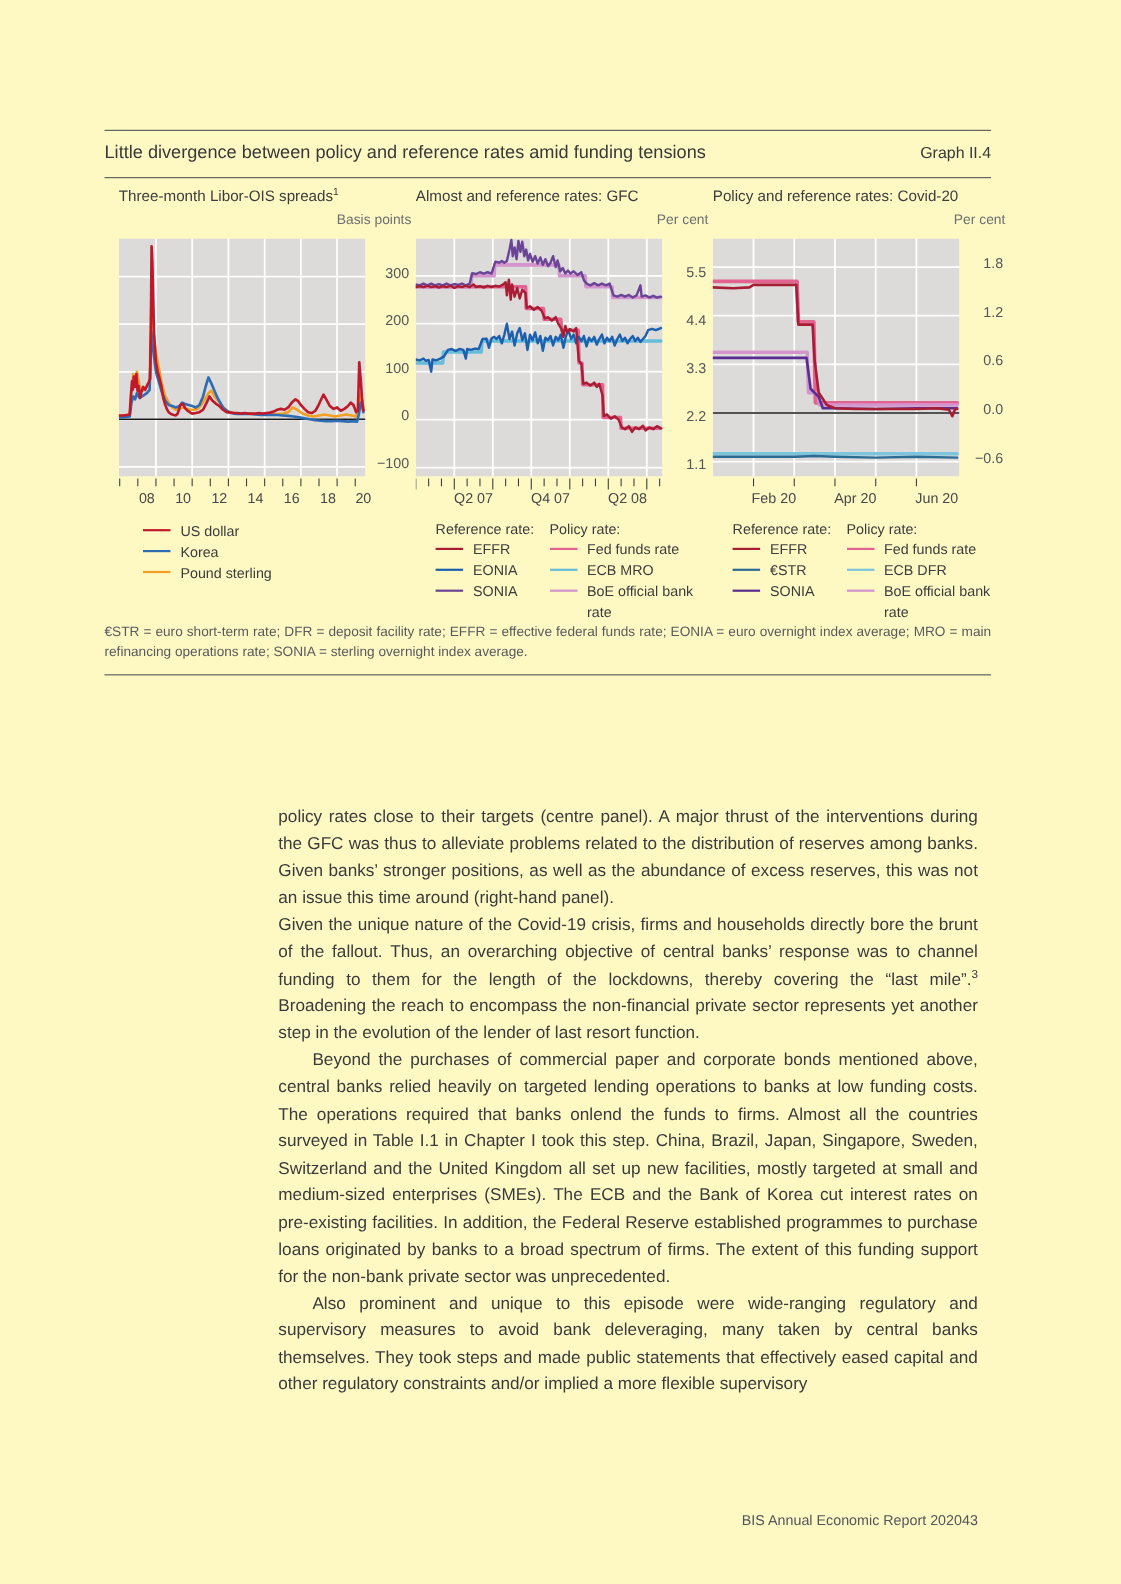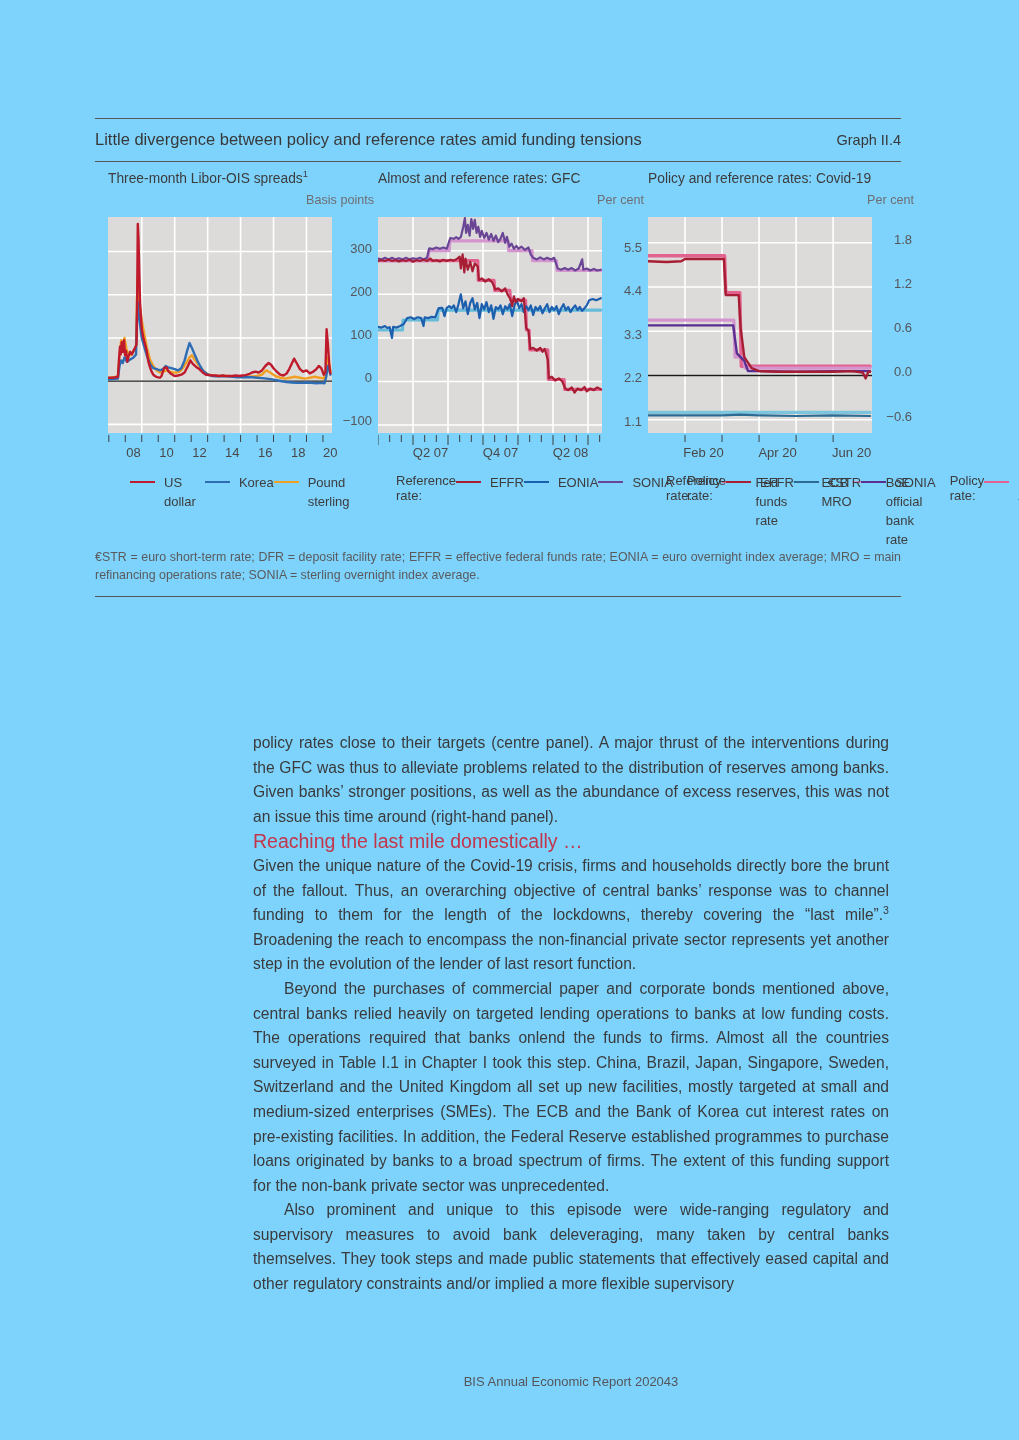--- a/index.html
+++ b/index.html
@@ -1,49 +1,49 @@
 <!DOCTYPE html>
 <html><head>
 <meta charset="utf-8">
 <style>
   html,body{margin:0;padding:0;background:#ffffff;}
-  .page{position:relative;width:1019px;height:1440px;background:#7dd3fc;
+  .page{position:relative;width:1019px;height:1440px;background:#fef9c3;
         font-family:"Liberation Sans", sans-serif;color:#3d3d3f;overflow:hidden;}
   .graph-block{position:absolute;left:95px;top:118px;width:806px;}
   .rule{border:0;border-top:1.6px solid #55555a;margin:0;}
   .rule.thin{border-top-width:1px;}
   .graph-title-row{display:flex;justify-content:space-between;align-items:baseline;
         padding:11px 0 12px 0;}
   .graph-title{font-size:16.5px;color:#38383a;}
   .graph-label{font-size:14.5px;color:#38383a;}
   .panels-row{display:flex;gap:4px;margin-top:9px;padding-left:13px;}
   .panel{width:266px;}
   .panel-title{font-size:13.8px;color:#3c3c3e;height:18px;white-space:nowrap;}
   .unit-label{font-size:12.6px;color:#6e6e72;text-align:right;margin-top:4px;margin-bottom:2px;}
   .chart-host{display:block;}
   .legend-host{margin-top:8px;display:flex;font-size:13px;color:#3c3c3e;}
-  .legend-col{display:flex;flex-direction:row;}
+  .legend-col{display:flex;flex-direction:column;}
   .legend-header{margin-bottom:2px;}
   .legend-item{display:flex;align-items:flex-start;line-height:19px;}
   .legend-swatch{display:inline-block;width:25px;height:0;border-top-width:2.6px;
         border-top-style:solid;margin:8px 9px 0 0;flex:none;}
   .legend-label{max-width:104px;}
   .gfootnotes{margin-top:0;font-size:12.4px;color:#5a5a5e;line-height:17.5px;}
   .gfootnotes .defs{text-align:justify;}
   .gfootnotes .fn1{margin-top:11px;}
   .gfootnotes .sources{margin-top:11px;}
   sup{vertical-align:super;font-size:68%;line-height:0;}
   .bottom-rule{margin-top:12px;}
   .body-col{position:absolute;left:253px;top:731px;width:636px;font-size:15.6px;
         line-height:24.6px;color:#3a3a3c;text-align:justify;}
   .body-col p{margin:0;}
   .indent{text-indent:31px;}
   .section-heading{color:#c2354b;font-size:19.5px;margin:27px 0 20px 0;text-align:left;}
   .footer{position:absolute;left:253px;top:1374px;width:636px;display:flex;
-        justify-content:center;font-size:13px;color:#55555a;}
+        justify-content:flex-end;font-size:13px;color:#55555a;}
 </style>
 </head>
 <body>
 
 <div class="page">
 
   <div class="graph-block">
     <hr class="rule">
     <div class="graph-title-row">
       <span class="graph-title">Little divergence between policy and reference rates amid funding tensions</span>
@@ -194,21 +194,21 @@
                 <span class="legend-label">ECB MRO</span>
               </div>
               <div class="legend-item">
                 <span class="legend-swatch" style="border-top-color: rgb(212, 149, 206);"></span>
                 <span class="legend-label">BoE official bank rate</span>
               </div>
             </div>
           </div>
       </div>
       <div class="panel">
-        <div class="panel-title"><span>Policy and reference rates: Covid-19</span></div>
+        <div class="panel-title"><span>Policy and reference rates: Covid-20</span></div>
         <div class="unit-label">Per cent</div>
         <svg class="chart-host" width="266" height="256">
             <rect x="0" y="8" width="224" height="216" fill="#dcdbda"></rect>
             <line x1="37.02479338842976" y1="8" x2="37.02479338842976" y2="224" stroke="#ffffff" stroke-width="1.6"></line>
             <line x1="74.04958677685951" y1="8" x2="74.04958677685951" y2="224" stroke="#ffffff" stroke-width="1.6"></line>
             <line x1="111.07438016528926" y1="8" x2="111.07438016528926" y2="224" stroke="#ffffff" stroke-width="1.6"></line>
             <line x1="148.09917355371903" y1="8" x2="148.09917355371903" y2="224" stroke="#ffffff" stroke-width="1.6"></line>
             <line x1="185.12396694214877" y1="8" x2="185.12396694214877" y2="224" stroke="#ffffff" stroke-width="1.6"></line>
             <line x1="0" y1="33.80204778156996" x2="224" y2="33.80204778156996" stroke="#ffffff" stroke-width="1.6"></line>
             <line x1="0" y1="78.03412969283276" x2="224" y2="78.03412969283276" stroke="#ffffff" stroke-width="1.6"></line>
@@ -272,21 +272,20 @@
     </div>
 
     <div class="gfootnotes">
       <div class="defs">€STR = euro short-term rate; DFR = deposit facility rate; EFFR = effective federal funds rate; EONIA = euro overnight index average; MRO = main refinancing operations rate; SONIA = sterling overnight index average.</div>
     </div>
     <hr class="rule bottom-rule">
   </div>
 
   <div class="body-col">
     <p>policy rates close to their targets (centre panel). A major thrust of the interventions during the GFC was thus to alleviate problems related to the distribution of reserves among banks. Given banks’ stronger positions, as well as the abundance of excess reserves, this was not an issue this time around (right-hand panel).</p>
-    <p class="section-heading">Reaching the last mile domestically …</p>
     <p><span>Given the unique nature of the Covid-19 crisis, firms and households directly bore the brunt of the fallout. Thus, an overarching objective of central banks’ response was to channel funding to them for the length of the lockdowns, thereby covering the “last mile”.</span><sup>3</sup><span> Broadening the reach to encompass the non-financial private sector represents yet another step in the evolution of the lender of last resort function.</span></p>
     <p class="indent">Beyond the purchases of commercial paper and corporate bonds mentioned above, central banks relied heavily on targeted lending operations to banks at low funding costs. The operations required that banks onlend the funds to firms. Almost all the countries surveyed in Table I.1 in Chapter I took this step. China, Brazil, Japan, Singapore, Sweden, Switzerland and the United Kingdom all set up new facilities, mostly targeted at small and medium-sized enterprises (SMEs). The ECB and the Bank of Korea cut interest rates on pre-existing facilities. In addition, the Federal Reserve established programmes to purchase loans originated by banks to a broad spectrum of firms. The extent of this funding support for the non-bank private sector was unprecedented.</p>
     <p class="indent">Also prominent and unique to this episode were wide-ranging regulatory and supervisory measures to avoid bank deleveraging, many taken by central banks themselves. They took steps and made public statements that effectively eased capital and other regulatory constraints and/or implied a more flexible supervisory</p>
   </div>
 
   <div class="footer">
     <span>BIS Annual Economic Report 2020</span>
     <span>43</span>
   </div>
 

